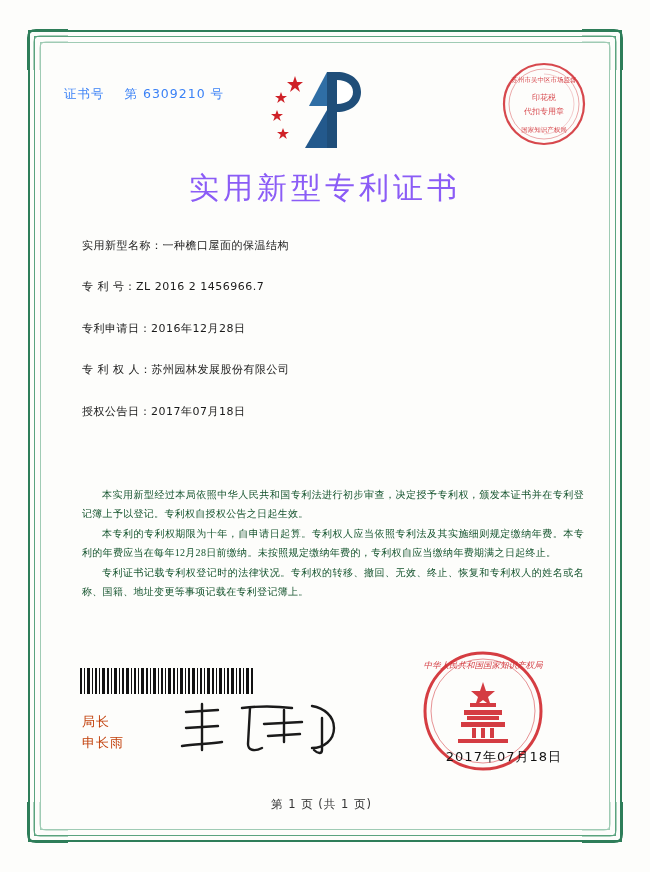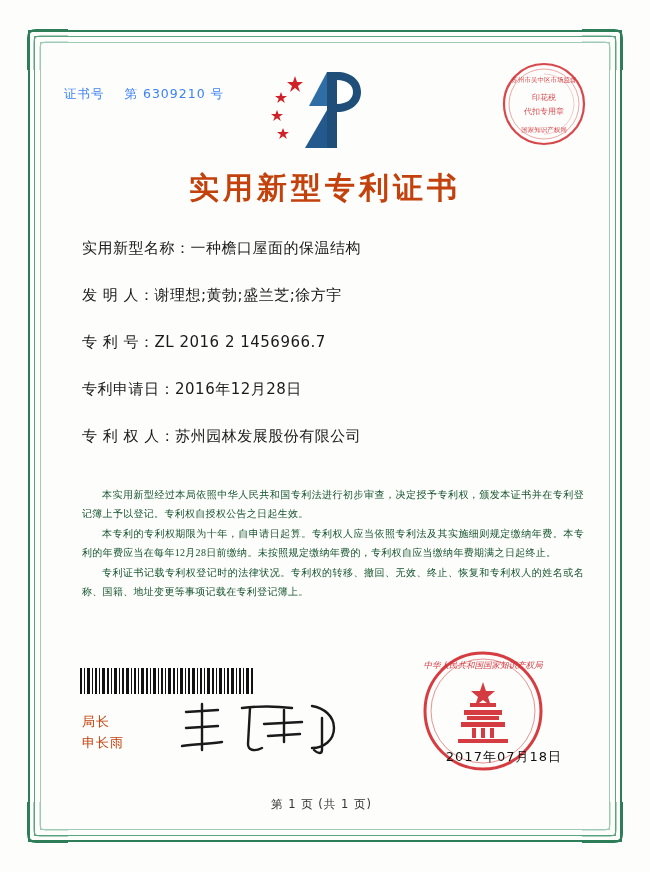--- a/index.html
+++ b/index.html
@@ -62,30 +62,30 @@
   }
 
   .red-seal-top{
     position:absolute;right:8px;top:2px;
     width:92px;height:92px;
   }
 
   .title{
     position:absolute;left:0;right:0;top:112px;
     text-align:center;
-    font-size:30px;font-weight:bold;color:#c2410c;
+    font-size:30px;font-weight:normal;color:#8b5cf6;
     letter-spacing:4px;
     font-family:"DejaVu Sans","Liberation Sans",sans-serif;
   }
 
   .fields{
     position:absolute;left:30px;right:10px;top:182px;
   }
   .field{
-    font-size:15px;color:#1a1a1a;
+    font-size:11px;color:#1a1a1a;
     margin-bottom:26px;
     line-height:1.4;
     letter-spacing:0.5px;
   }
   .field .lbl{display:inline;}
   .field .val{display:inline;}
 
   .body-text{
     position:absolute;left:30px;right:14px;top:430px;
     font-size:10px;color:#14532d;
@@ -200,30 +200,30 @@
       </svg>
     </div>
 
     <div class="title">实用新型专利证书</div>
 
     <div class="fields">
       <div class="field">
         <span class="lbl">实用新型名称：</span><span class="val">一种檐口屋面的保温结构</span>
       </div>
       <div class="field">
-        <span class="lbl">发  明  人：</span><span class="val">谢理想;黄勃;盛兰芝;徐方宇</span>
-      </div>
-      <div class="field">
         <span class="lbl">专  利  号：</span><span class="val">ZL 2016 2 1456966.7</span>
       </div>
       <div class="field">
         <span class="lbl">专利申请日：</span><span class="val">2016年12月28日</span>
       </div>
       <div class="field">
         <span class="lbl">专  利  权  人：</span><span class="val">苏州园林发展股份有限公司</span>
+      </div>
+      <div class="field">
+        <span class="lbl">授权公告日：</span><span class="val">2017年07月18日</span>
       </div>
     </div>
 
     <div class="body-text">
       <p>本实用新型经过本局依照中华人民共和国专利法进行初步审查，决定授予专利权，颁发本证书并在专利登记簿上予以登记。专利权自授权公告之日起生效。</p>
       <p>本专利的专利权期限为十年，自申请日起算。专利权人应当依照专利法及其实施细则规定缴纳年费。本专利的年费应当在每年12月28日前缴纳。未按照规定缴纳年费的，专利权自应当缴纳年费期满之日起终止。</p>
       <p>专利证书记载专利权登记时的法律状况。专利权的转移、撤回、无效、终止、恢复和专利权人的姓名或名称、国籍、地址变更等事项记载在专利登记簿上。</p>
     </div>
 
     <div class="barcode">

